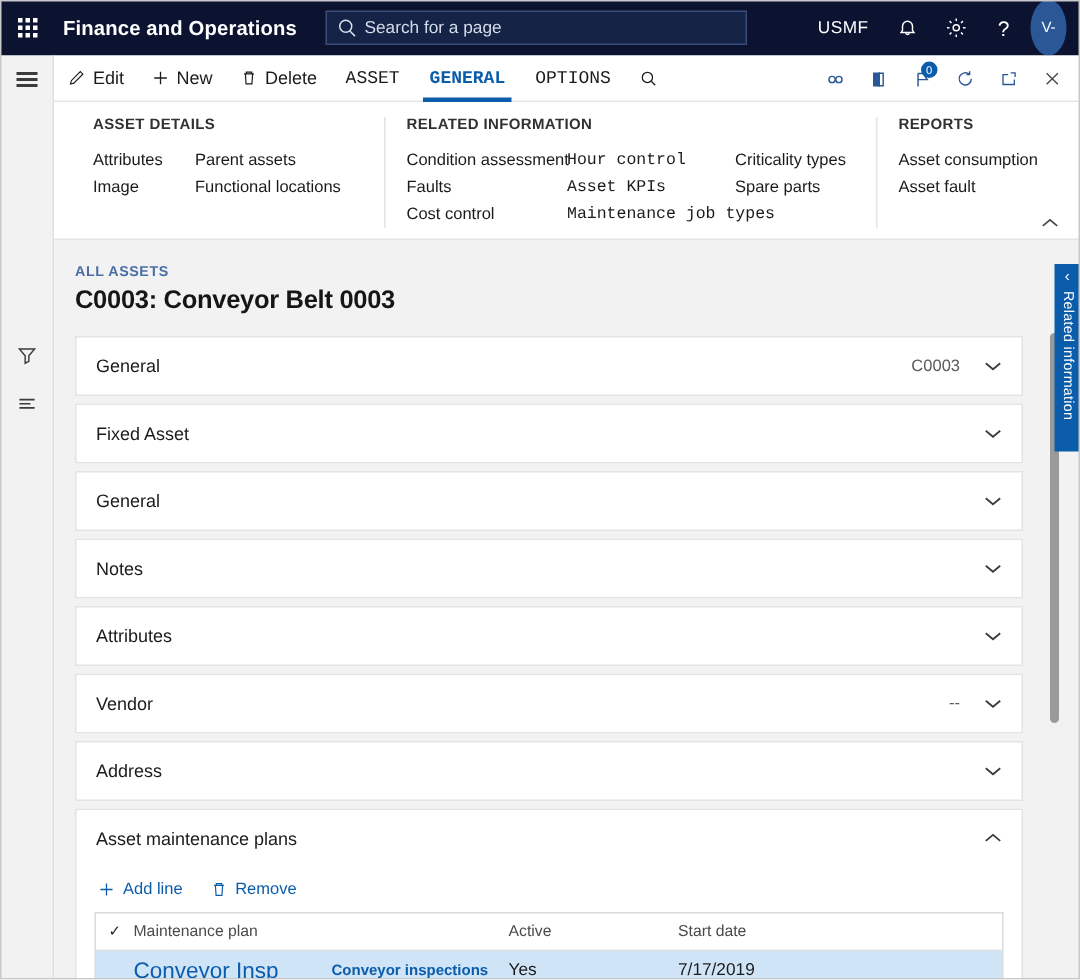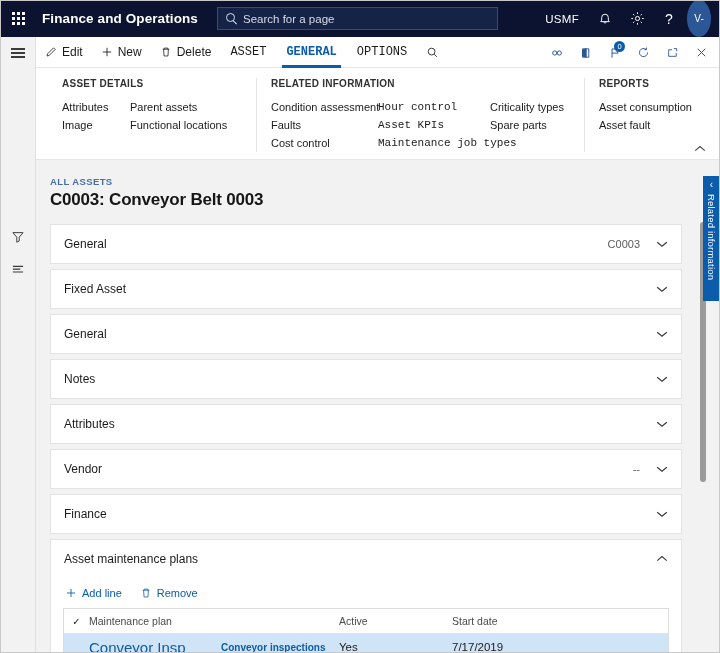--- a/index.html
+++ b/index.html
@@ -488,21 +488,21 @@
         <span class="chev">
           <svg width="12" height="8" viewBox="0 0 12 8" fill="none" stroke="#3b3b3b" stroke-width="1.2">
               <path d="M1.2 2.2L6 6.2l4.8-4"></path>
             </svg>
         </span>
       </div>
     </div>
 
     <div class="fasttab">
       <div class="ft-head">
-        <span class="ft-label">Finance</span>
+        <span class="ft-label">Address</span>
         <span class="ft-summary"></span>
         <span class="chev">
           <svg width="12" height="8" viewBox="0 0 12 8" fill="none" stroke="#3b3b3b" stroke-width="1.2">
               <path d="M1.2 2.2L6 6.2l4.8-4"></path>
             </svg>
         </span>
       </div>
     </div>
 
     <div class="fasttab">

